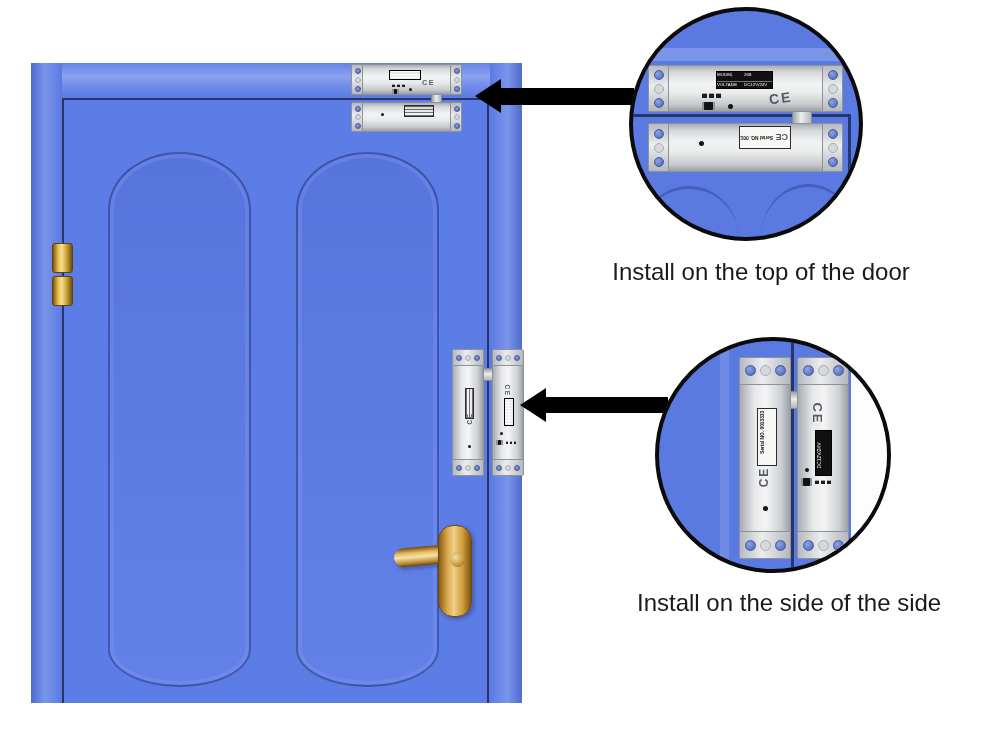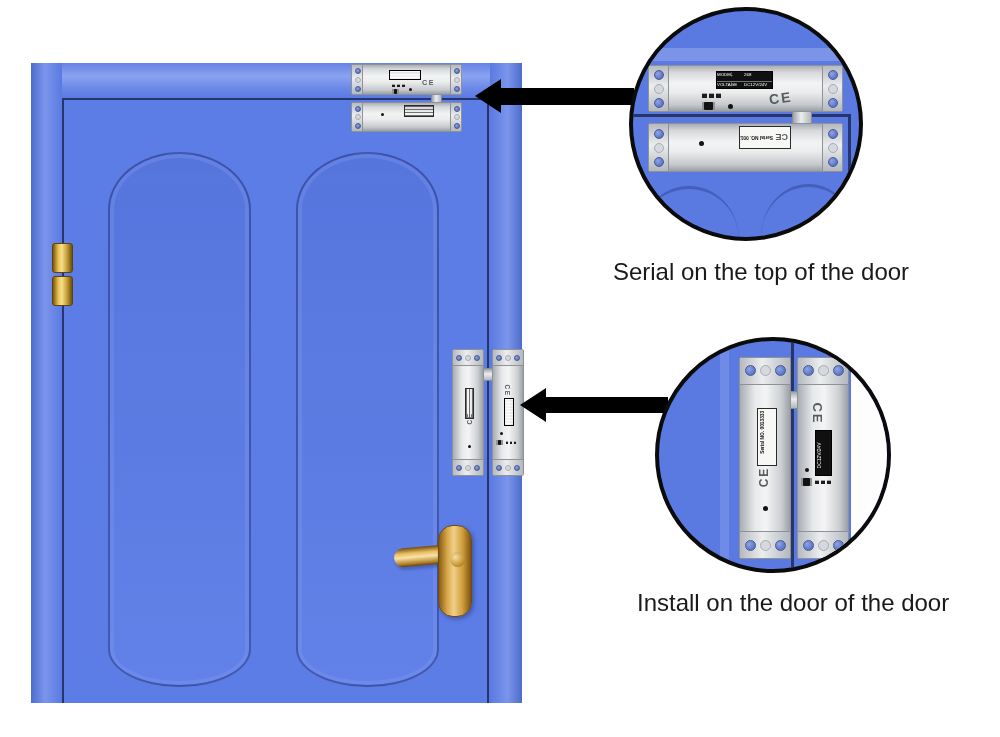--- a/index.html
+++ b/index.html
@@ -289,16 +289,16 @@
       <div class="abs dot" style="left:7px;top:110px;width:4px;height:4px;"></div>
       <div class="abs connector" style="left:3px;top:120px;width:11px;height:8px;"></div>
       <div class="abs dip" style="left:17px;top:122px;">
           <i style="width:4px;height:4px;"></i>
           <i style="width:4px;height:4px;"></i>
           <i style="width:4px;height:4px;"></i>
         </div>
     </div>
   </div>
 
-  <div class="abs caption" style="left:611px;top:258px;width:300px;">Serial on the top of the door</div>
-  <div class="abs caption" style="left:637px;top:589px;width:300px;">Install on the door of the door</div>
+  <div class="abs caption" style="left:611px;top:258px;width:300px;">Install on the top of the door</div>
+  <div class="abs caption" style="left:637px;top:589px;width:300px;">Install on the side of the side</div>
 
 </div>
 
 </body></html>

